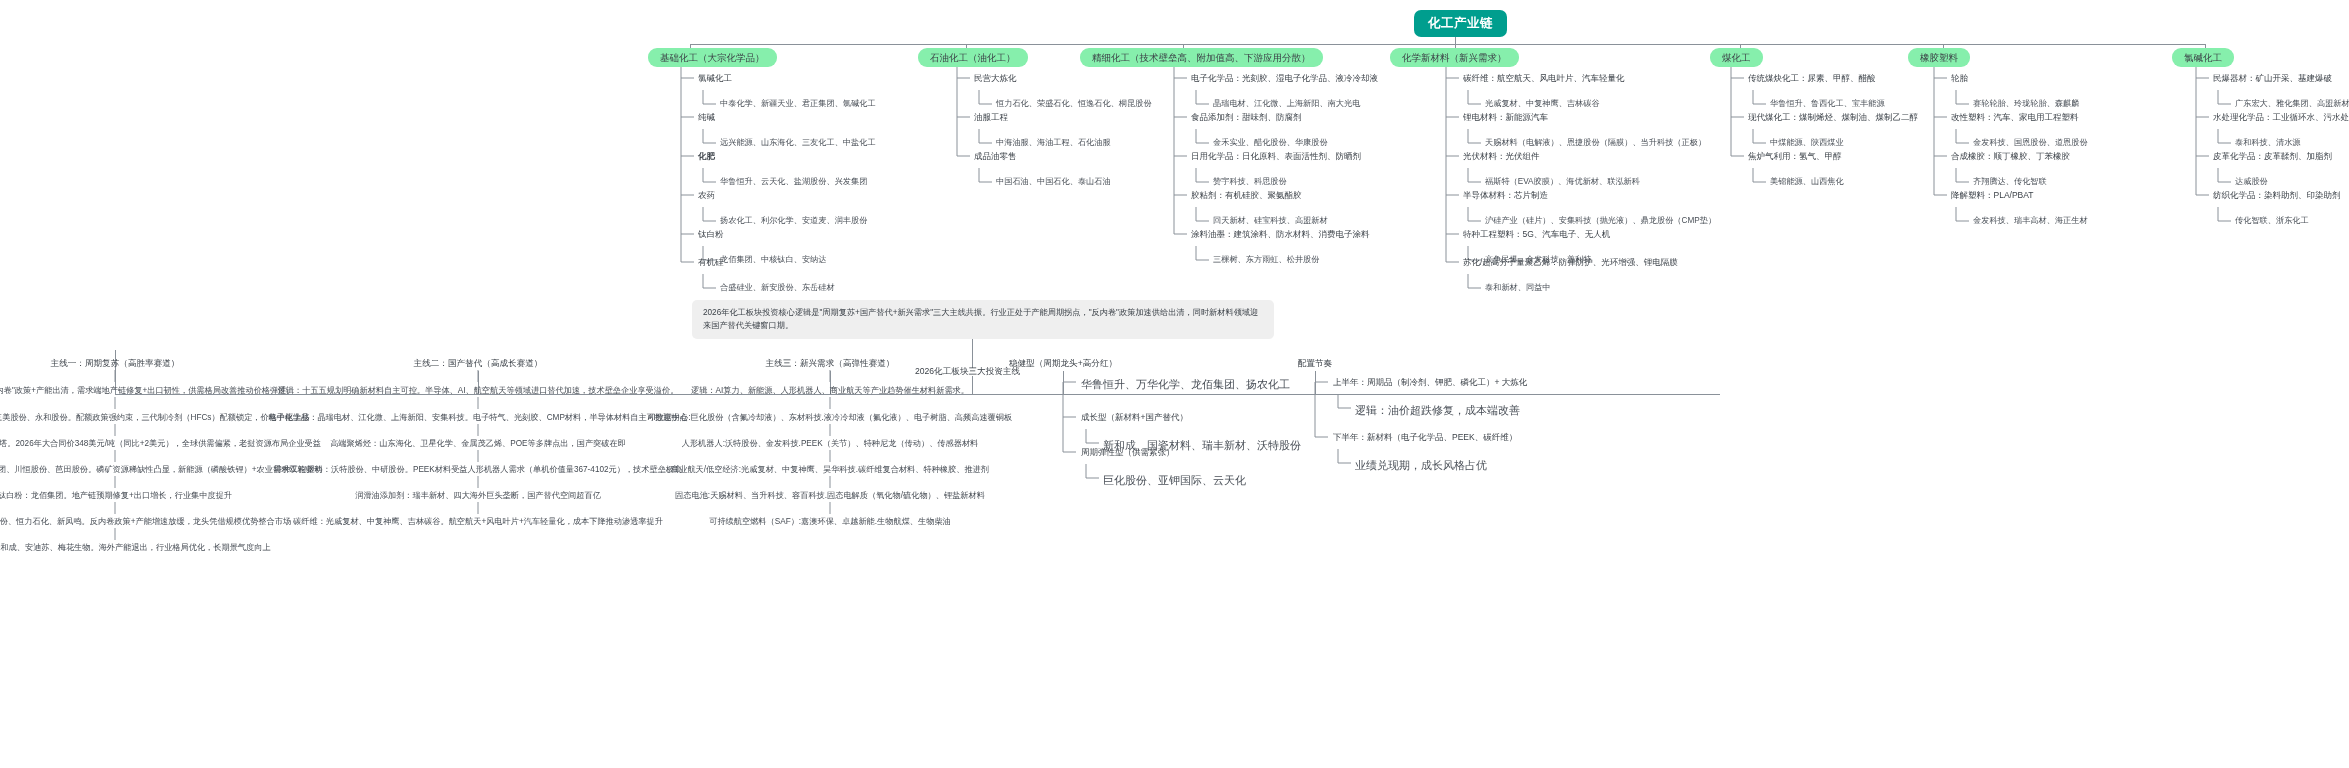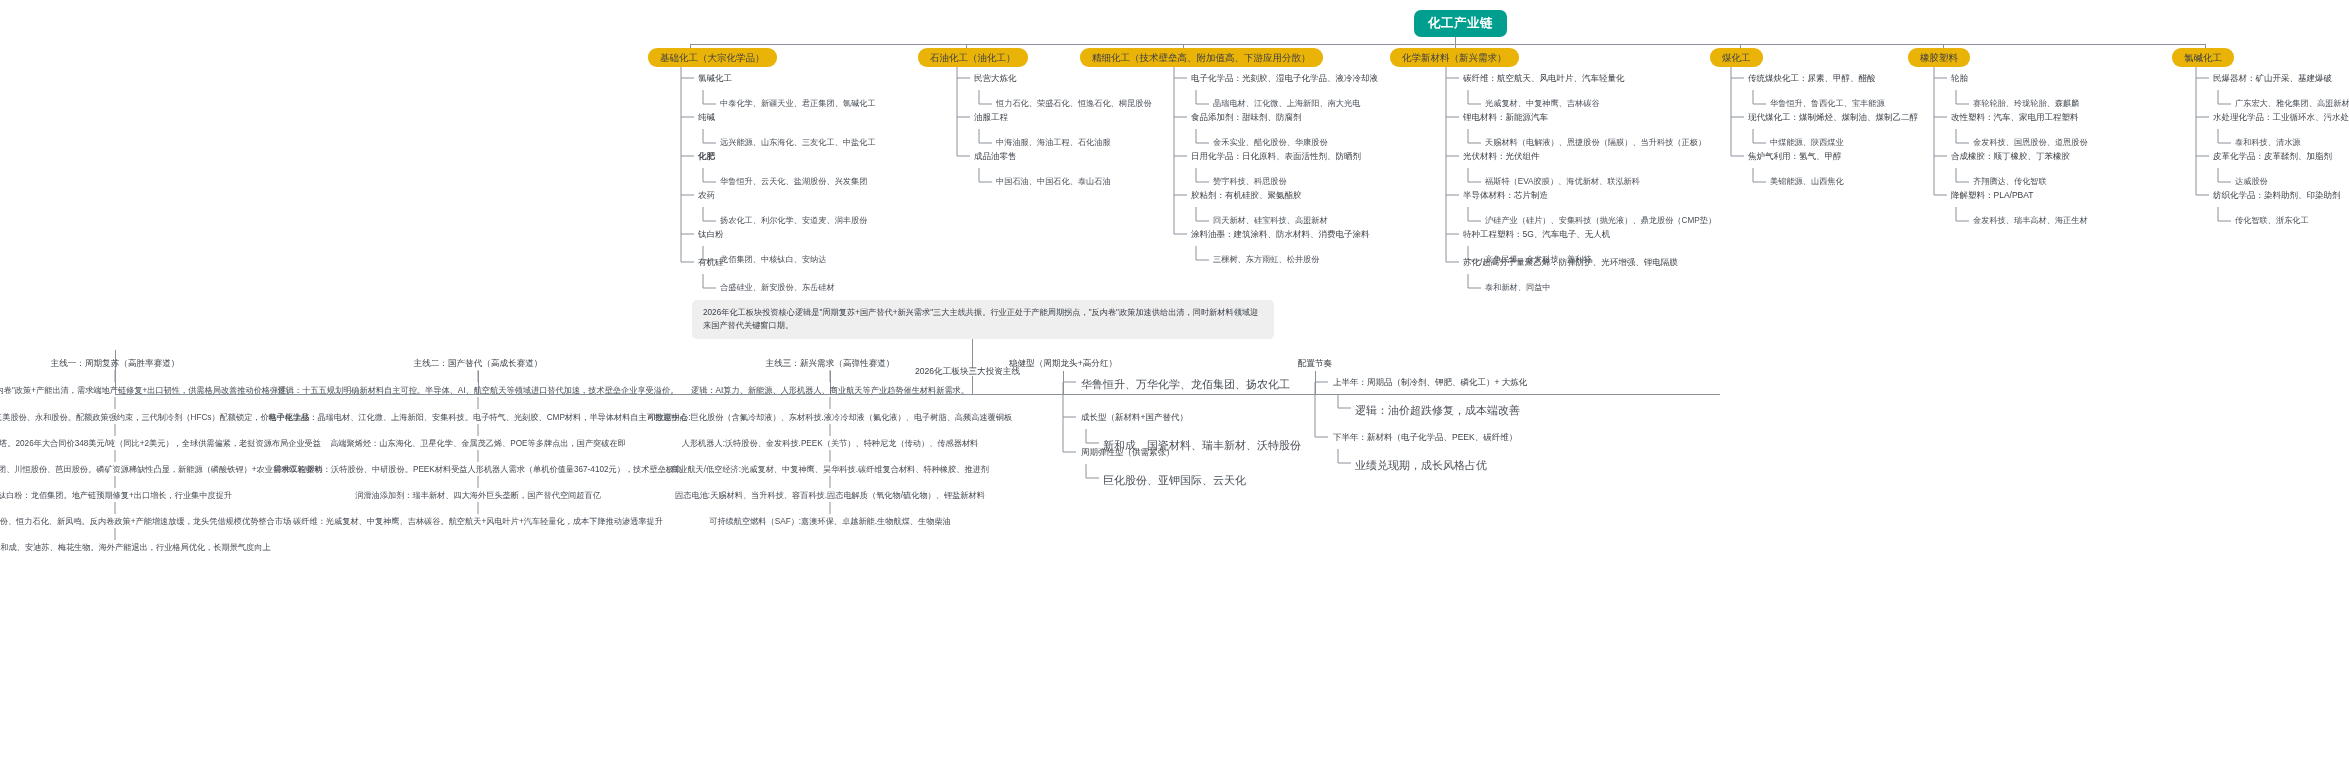--- a/index.html
+++ b/index.html
@@ -12,21 +12,21 @@
   svg.wires{position:absolute;left:0;top:0;width:2349px;height:768px;pointer-events:none;}
 
   
   .node{position:absolute;white-space:nowrap;line-height:1.2;}
   .root{
     background:#009e8e;color:#ffffff;border-radius:7px;
     padding:6px 14px;font-size:12.5px;font-weight:bold;
     letter-spacing:.5px;text-align:center;
   }
   .lvl2{
-    background:#eab308;color:#3a3f45;border-radius:9px;
+    background:#86efac;color:#3a3f45;border-radius:9px;
     padding:4px 12px;font-size:9.5px;text-align:right;
   }
   .lvl3{font-size:8.5px;color:#3c4249;}
   .lvl4{font-size:8.2px;color:#4a5058;}
 
   .sumbox{
     position:absolute;background:#efefef;border-radius:5px;
     padding:7px 11px;font-size:8.2px;color:#3c4249;line-height:1.55;
     width:560px;
   }

